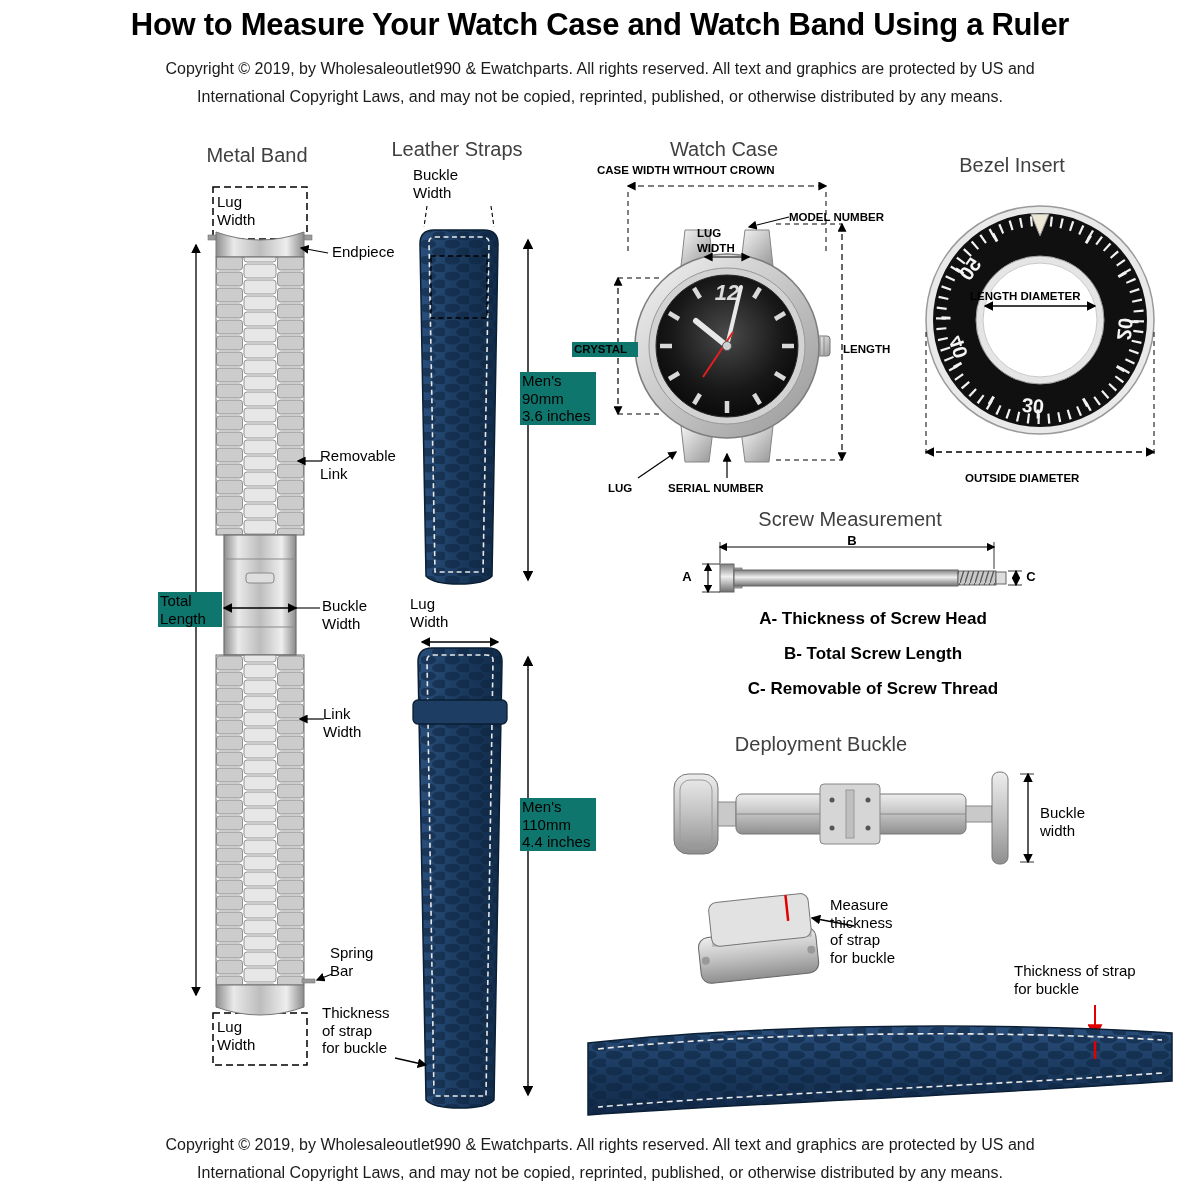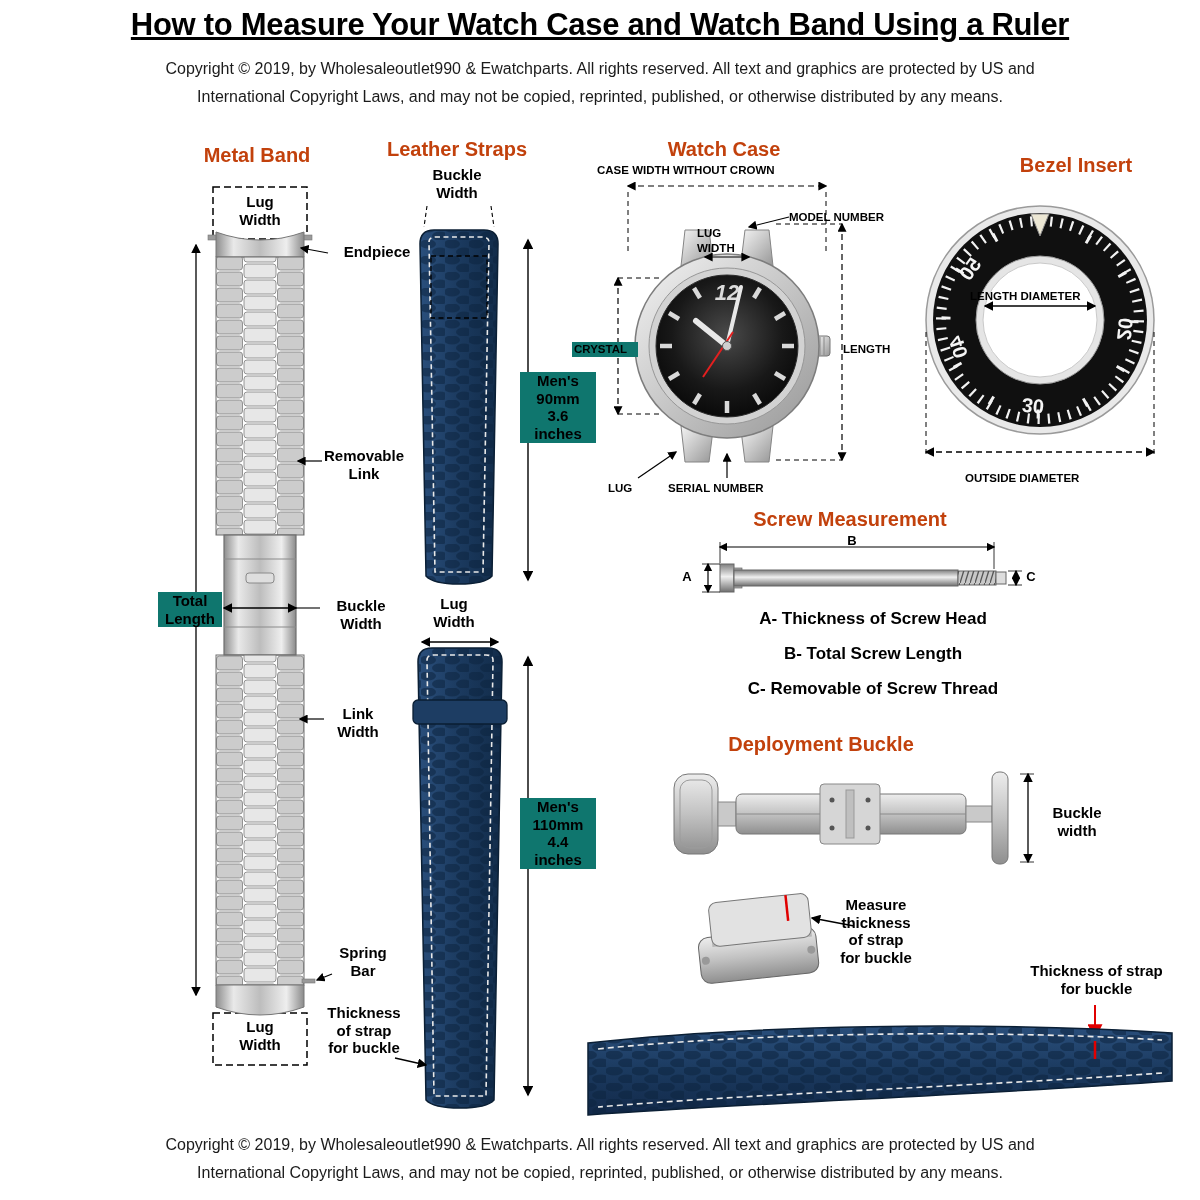--- a/index.html
+++ b/index.html
@@ -1,22 +1,22 @@
 <!DOCTYPE html>
 <html><head>
 <meta charset="utf-8">
 <style>
   * { margin:0; padding:0; box-sizing:border-box; }
   html,body { width:1200px; height:1200px; }
   body { background:#fff; font-family:"Liberation Sans", sans-serif; position:relative; overflow:hidden; color:#000; }
   .abs { position:absolute; }
-  .title { width:1200px; text-align:center; font-size:31px; font-weight:bold; text-decoration:underline; letter-spacing:-0.3px; }
+  .title { width:1200px; text-align:center; font-size:31px; font-weight:bold; letter-spacing:-0.3px; }
   .copy { width:1200px; text-align:center; font-size:16px; color:#1b1b1b; }
-  .head { color:#c2410c; font-size:20px; font-weight:bold; text-align:center; white-space:pre-line; }
-  .lbl { font-size:15px; font-weight:bold; text-align:center; white-space:pre-line; line-height:1.18; }
+  .head { color:#404040; font-size:20px; font-weight:normal; text-align:center; white-space:pre-line; }
+  .lbl { font-size:15px; font-weight:normal; text-align:left; white-space:pre-line; line-height:1.18; }
   .lbl-sm { font-size:11.5px; font-weight:bold; white-space:pre-line; line-height:1.3; }
   .legend { font-size:17px; font-weight:bold; text-align:center; white-space:pre-line; }
   .letter { font-size:13px; font-weight:bold; text-align:center; }
   .wbg { background:#0f766e; padding:0 2px; }
   svg { position:absolute; overflow:visible; }
 </style>
 </head>
 <body>
 
 <svg style="left:150px;top:175px" width="280" height="905" viewBox="0 0 280 905">
@@ -287,21 +287,21 @@
   </g>
 </svg>
 
 <div class="abs title" style="top:7px;left:0">How to Measure Your Watch Case and Watch Band Using a Ruler</div>
 <div class="abs copy" style="top:60px;left:0">Copyright  © 2019, by Wholesaleoutlet990 &amp; Ewatchparts. All rights reserved. All text and graphics are protected by US and</div>
 <div class="abs copy" style="top:88px;left:0">International Copyright Laws, and may not be copied, reprinted, published, or otherwise distributed by any  means.</div>
 
 <div class="abs head" style="left:177px;top:144px;width:160px">Metal Band</div>
 <div class="abs head" style="left:377px;top:138px;width:160px">Leather Straps</div>
 <div class="abs head" style="left:644px;top:138px;width:160px">Watch Case</div>
-<div class="abs head" style="left:996px;top:154px;width:160px">Bezel Insert</div>
+<div class="abs head" style="left:932px;top:154px;width:160px">Bezel Insert</div>
 <div class="abs head" style="left:730px;top:508px;width:240px">Screw Measurement</div>
 <div class="abs head" style="left:701px;top:733px;width:240px">Deployment Buckle</div>
 
 <div class="abs lbl" style="left:217px;top:193px;width:86px">Lug
 Width</div>
 <div class="abs lbl" style="left:332px;top:243px;width:90px">Endpiece</div>
 <div class="abs lbl" style="left:320px;top:447px;width:88px">Removable
 Link</div>
 <div class="abs lbl wbg" style="left:158px;top:592px;width:64px">Total
 Length</div>

